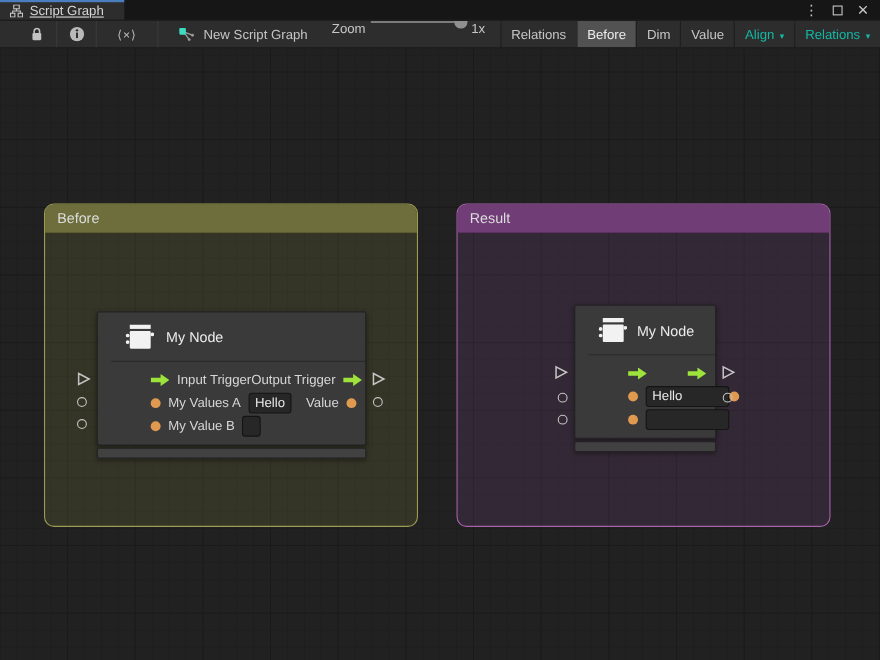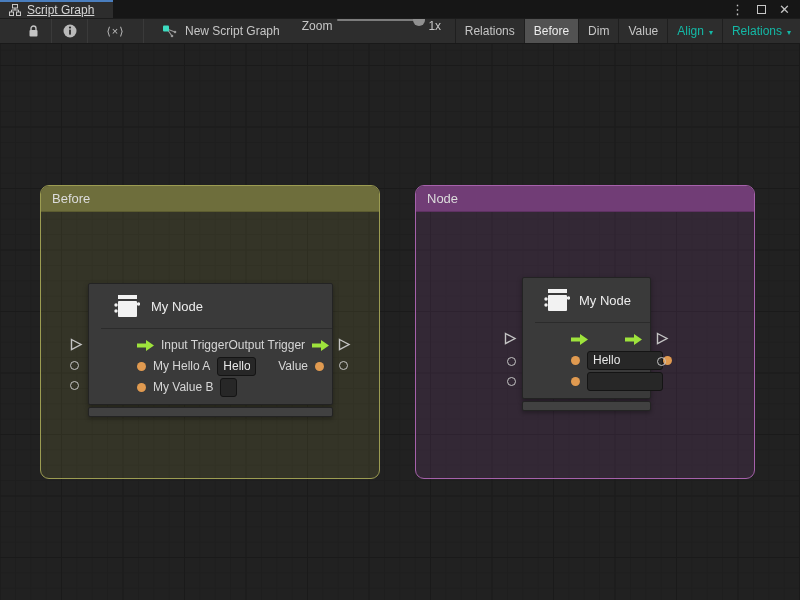--- a/index.html
+++ b/index.html
@@ -180,21 +180,21 @@
   <div class="canvas">
 
     <div class="group before">
       <div class="group-header">
         <span>Before</span>
       </div>
     </div>
 
     <div class="group after">
       <div class="group-header">
-        <span>Node</span>
+        <span>Result</span>
       </div>
     </div>
 
     <div class="node" style="left:88px; top:239px; width:245px;">
       <div class="node-main">
         <div class="node-header">
           <svg width="26" height="23" viewBox="0 0 26 23">
             <rect x="4" y="0" width="19" height="4" fill="#f2f2f2"></rect>
             <rect x="4" y="6" width="19" height="16" rx="1" fill="#f2f2f2"></rect>
             <circle cx="2" cy="10" r="1.7" fill="#f2f2f2"></circle>
@@ -214,21 +214,21 @@
             <div class="pside">
               <span class="plabel">Output Trigger</span>
               <svg width="17" height="11" viewBox="0 0 17 11">
                 <path d="M0 3.5 H9 V0 L17 5.5 L9 11 V7.5 H0 Z" fill="#9ee33c"></path>
               </svg>
             </div>
           </div>
           <div class="prow">
             <div class="pside">
               <span class="dot"></span>
-              <span class="plabel">My Hello A</span>
+              <span class="plabel">My Values A</span>
               <input class="field w-hello" value="Hello" style="">
             </div>
             <div class="pside">
               <span class="plabel">Value</span>
               <span class="dot"></span>
             </div>
           </div>
           <div class="prow">
             <div class="pside">
               <span class="dot"></span>

